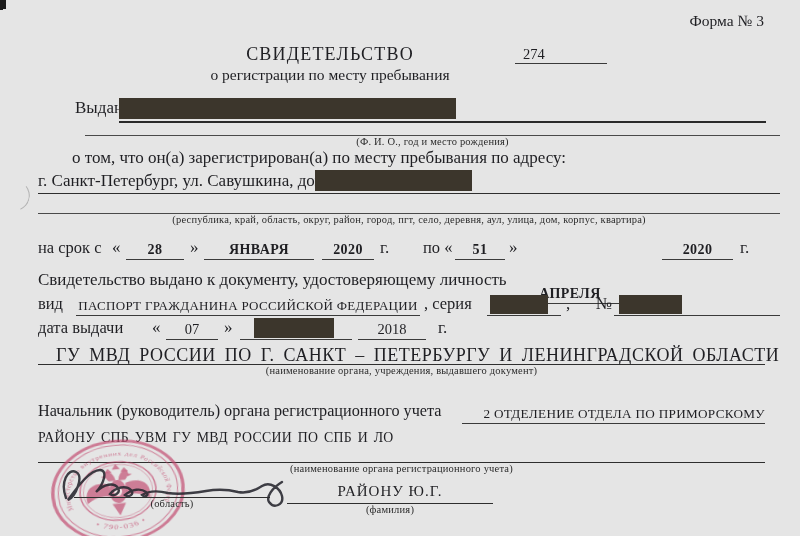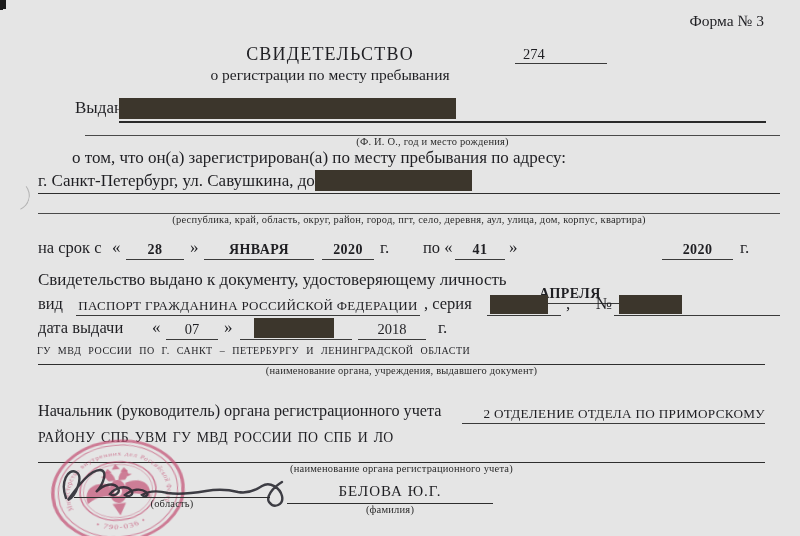--- a/index.html
+++ b/index.html
@@ -65,21 +65,21 @@
     <span class="abs body-text" style="left:190px;">»</span>
     <div class="abs cell" style="left:204px;top:0;width:110px;height:22px;justify-content:center;">
         <span class="val">ЯНВАРЯ</span>
       </div>
     <div class="abs cell" style="left:322px;top:0;width:52px;height:22px;">
         <span class="val">2020</span>
       </div>
     <span class="abs body-text" style="left:380px;">г.</span>
     <span class="abs body-text" style="left:423px;font-size:16.5px;">по «</span>
     <div class="abs cell" style="left:455px;top:0;width:50px;height:22px;">
-        <span class="val">41</span>
+        <span class="val">51</span>
       </div>
     <span class="abs body-text" style="left:509px;">»</span>
     <div class="abs cell" style="left:506px;top:0;width:128px;height:22px;margin-top:44px;">
         <span class="val">АПРЕЛЯ</span>
       </div>
     <div class="abs cell" style="left:662px;top:0;width:71px;height:22px;">
         <span class="val">2020</span>
       </div>
     <span class="abs body-text" style="left:740px;">г.</span>
   </div>
@@ -111,21 +111,21 @@
     <span class="abs body-text" style="left:224px;">»</span>
     <div class="abs cell" style="left:240px;top:0;width:112px;height:22px;">
       <div class="redact" style="left:14px;top:0;width:80px;height:20px;"></div>
     </div>
     <div class="abs cell" style="left:358px;top:0;width:68px;height:22px;">
       <span style="font-size:14.5px;padding-bottom:1px;">2018</span>
     </div>
     <span class="abs body-text" style="left:438px;">г.</span>
   </div>
 
-  <div class="abs caps" style="left:37px;top:345px;font-size:10px;word-spacing:4px;letter-spacing:.5px;">ГУ МВД РОССИИ ПО Г. САНКТ – ПЕТЕРБУРГУ И ЛЕНИНГРАДСКОЙ ОБЛАСТИ</div>
+  <div class="abs caps" style="left:56px;top:345px;font-size:18px;word-spacing:4px;letter-spacing:.5px;">ГУ МВД РОССИИ ПО Г. САНКТ – ПЕТЕРБУРГУ И ЛЕНИНГРАДСКОЙ ОБЛАСТИ</div>
   <div class="abs heavyline" style="left:38px;top:364px;width:727px;border-top-width:1.5px;">
     <div class="caption">(наименование органа, учреждения, выдавшего документ)</div>
   </div>
 
   <div class="abs body-text" style="left:38px;top:402px;font-size:16.2px;">Начальник (руководитель) органа регистрационного учета</div>
   <div class="abs cell" style="left:462px;top:402px;width:303px;height:22px;justify-content:flex-end;border-bottom-width:1.5px;">
     <span class="caps" style="font-size:13.2px;padding-bottom:1px;">2 ОТДЕЛЕНИЕ ОТДЕЛА  ПО ПРИМОРСКОМУ</span>
   </div>
   <div class="abs caps" style="left:38px;top:430px;font-size:13.8px;word-spacing:2px;">РАЙОНУ СПБ УВМ  ГУ  МВД РОССИИ  ПО СПБ  И  ЛО</div>
   <div class="abs heavyline" style="left:38px;top:462px;width:727px;border-top-width:1.5px;">
@@ -170,18 +170,18 @@
   <div class="abs" style="left:56px;top:462px;width:240px;height:46px;">
     <svg width="240" height="46" viewBox="0 0 240 46">
       <path d="M10 36 C4 20 12 6 20 10 C28 14 20 34 12 38 C22 24 34 8 44 8 C52 8 48 22 40 30 C48 22 58 20 62 26 C65 31 58 35 54 32 C60 25 70 23 75 28 C79 32 73 36 69 33 C76 27 85 26 90 30 C94 33 89 36 86 33 C94 28 104 29 112 31 C124 33 138 31 150 29 C162 27 174 28 182 30 C192 32 200 28 206 24 C214 19 224 26 226 34 C228 43 218 47 213 40 C210 35 216 26 226 20" fill="none" stroke="#2a2a32" stroke-width="2.4" stroke-linecap="round" stroke-opacity=".9"></path>
     </svg>
   </div>
 
   <div class="abs heavyline" style="left:74px;top:497px;width:196px;border-top-width:1.6px;">
     <div class="caption">(область)</div>
   </div>
 
-  <div class="abs" style="left:287px;top:483px;width:206px;text-align:center;font-size:15px;letter-spacing:1px;">БЕЛОВА  Ю.Г.</div>
+  <div class="abs" style="left:287px;top:483px;width:206px;text-align:center;font-size:15px;letter-spacing:1px;">РАЙОНУ  Ю.Г.</div>
   <div class="abs heavyline" style="left:287px;top:503px;width:206px;border-top-width:1.6px;">
     <div class="caption">(фамилия)</div>
   </div>
 
 </div>
 
 </body></html>

